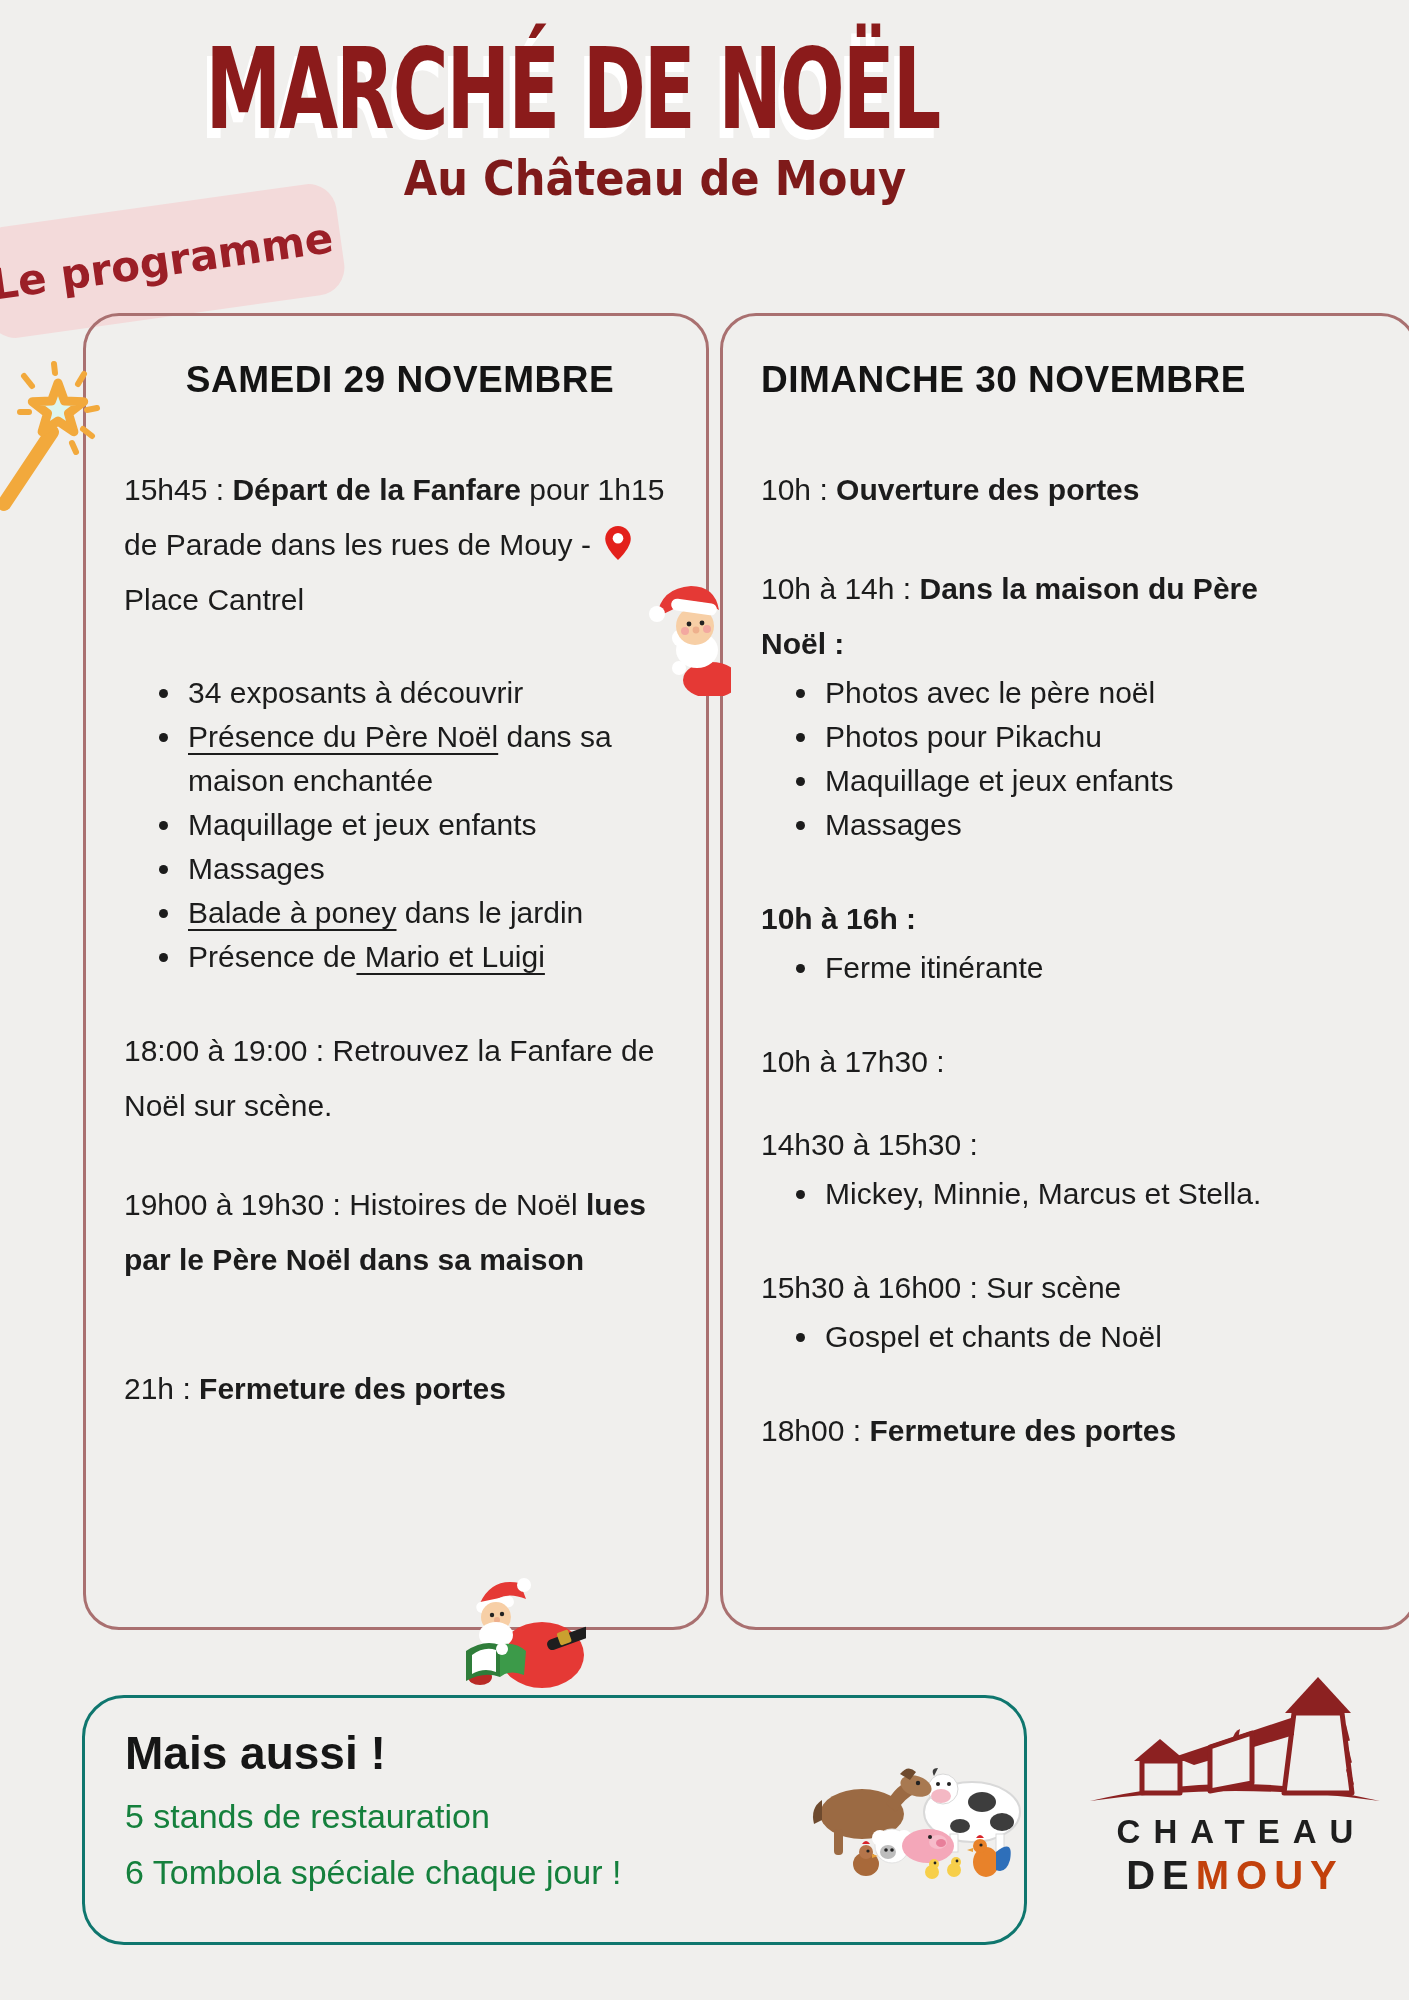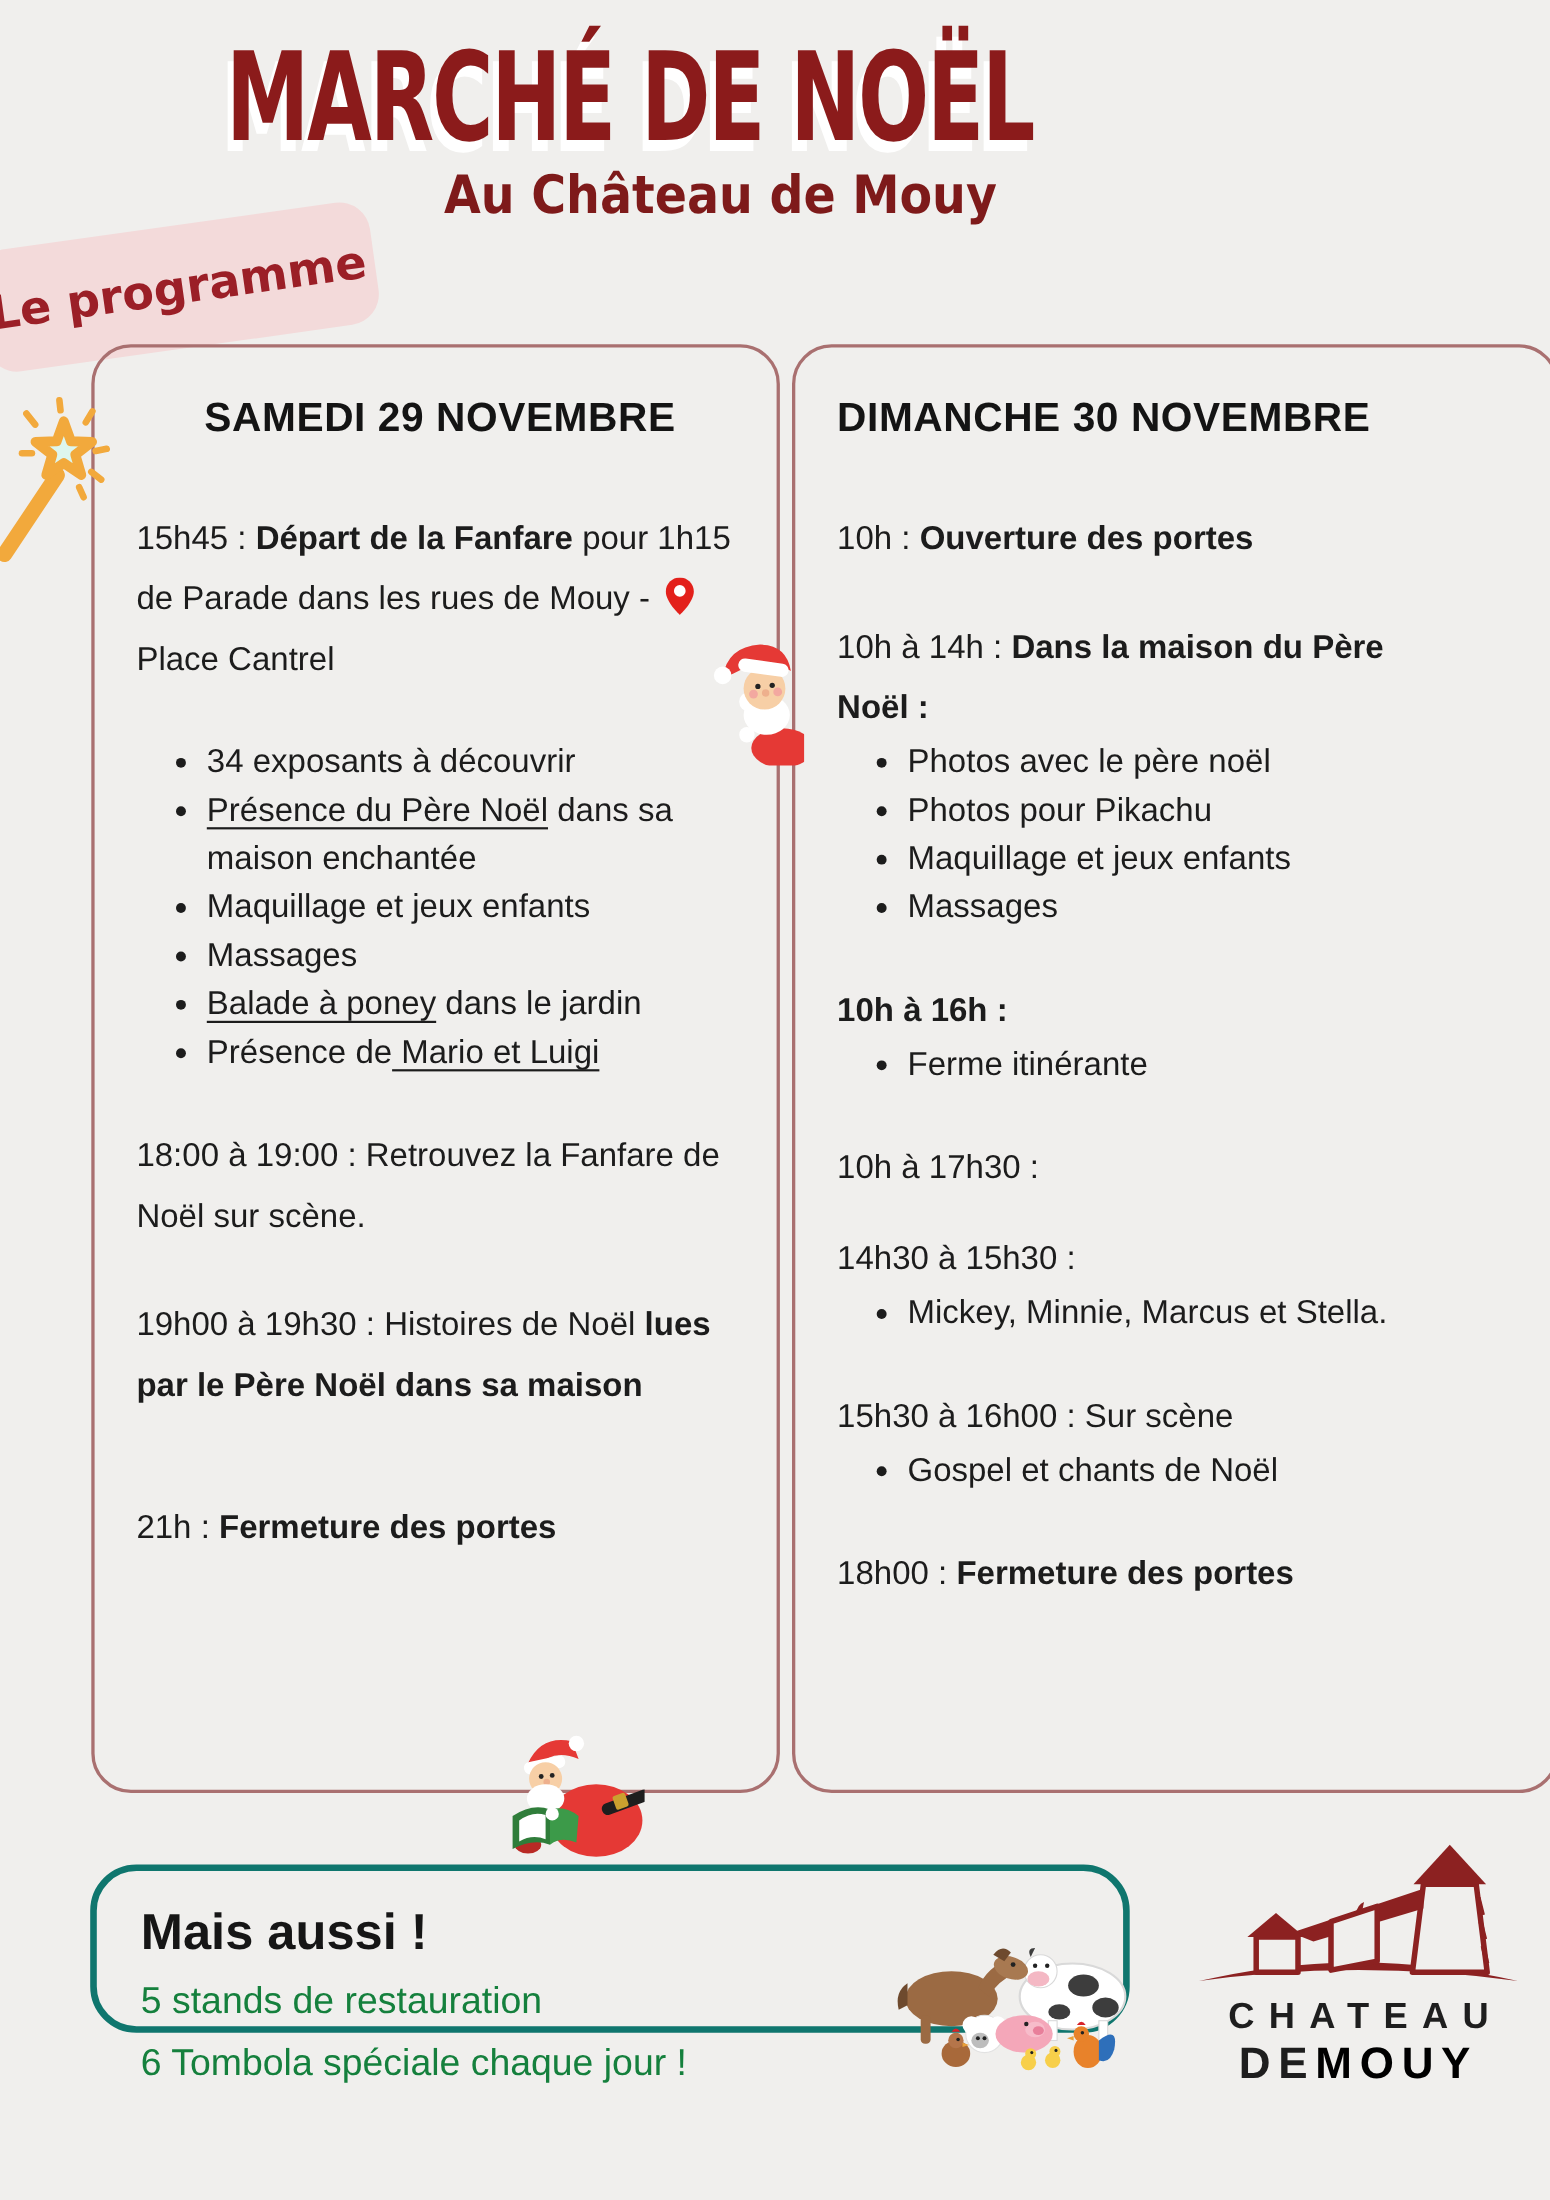--- a/index.html
+++ b/index.html
@@ -73,39 +73,39 @@
 
   .pin-icon{display:inline-block;vertical-align:-5px;margin:0 3px 0 6px;}
 
   
   .wand{position:absolute;left:-4px;top:360px;z-index:3;}
   .santa-peek{position:absolute;left:645px;top:578px;z-index:3;}
   .santa-reading{position:absolute;left:450px;top:1575px;z-index:3;}
 
   
   .also-box{
-    position:absolute;left:82px;top:1695px;width:945px;height:153px;
-    box-sizing:border-box;border:6px solid #0f766e;border-radius:42px;
+    position:absolute;left:82px;top:1695px;width:945px;height:250px;
+    box-sizing:border-box;border:3px solid #0f766e;border-radius:42px;
     padding:28px 40px;
   }
   .also-title{margin:0 0 14px;font-size:46px;font-weight:bold;color:#161616;}
   .also-line{margin:0 0 12px;font-size:34px;line-height:44px;color:#15803d;}
   .farm{position:absolute;left:715px;top:36px;}
 
   
   .logo{position:absolute;left:1082px;top:1655px;width:306px;text-align:center;}
   .logo-line1{
     margin-top:2px;font-size:33px;font-weight:600;color:#1e1e1e;
     letter-spacing:13px;text-indent:13px;white-space:nowrap;
   }
   .logo-line2{
     margin-top:2px;font-size:40px;font-weight:bold;letter-spacing:7px;white-space:nowrap;
   }
   .logo-line2 .de{color:#1e1e1e;}
-  .logo-line2 .mouy{color:#000000;}
+  .logo-line2 .mouy{color:#c2410c;}
 </style>
 </head>
 <body>
 
 <div class="poster">
 
   <div class="title">MARCHÉ DE NOËL</div>
   <div class="subtitle">Au Château de Mouy</div>
   <div class="badge">
     <span>Le programme</span>

